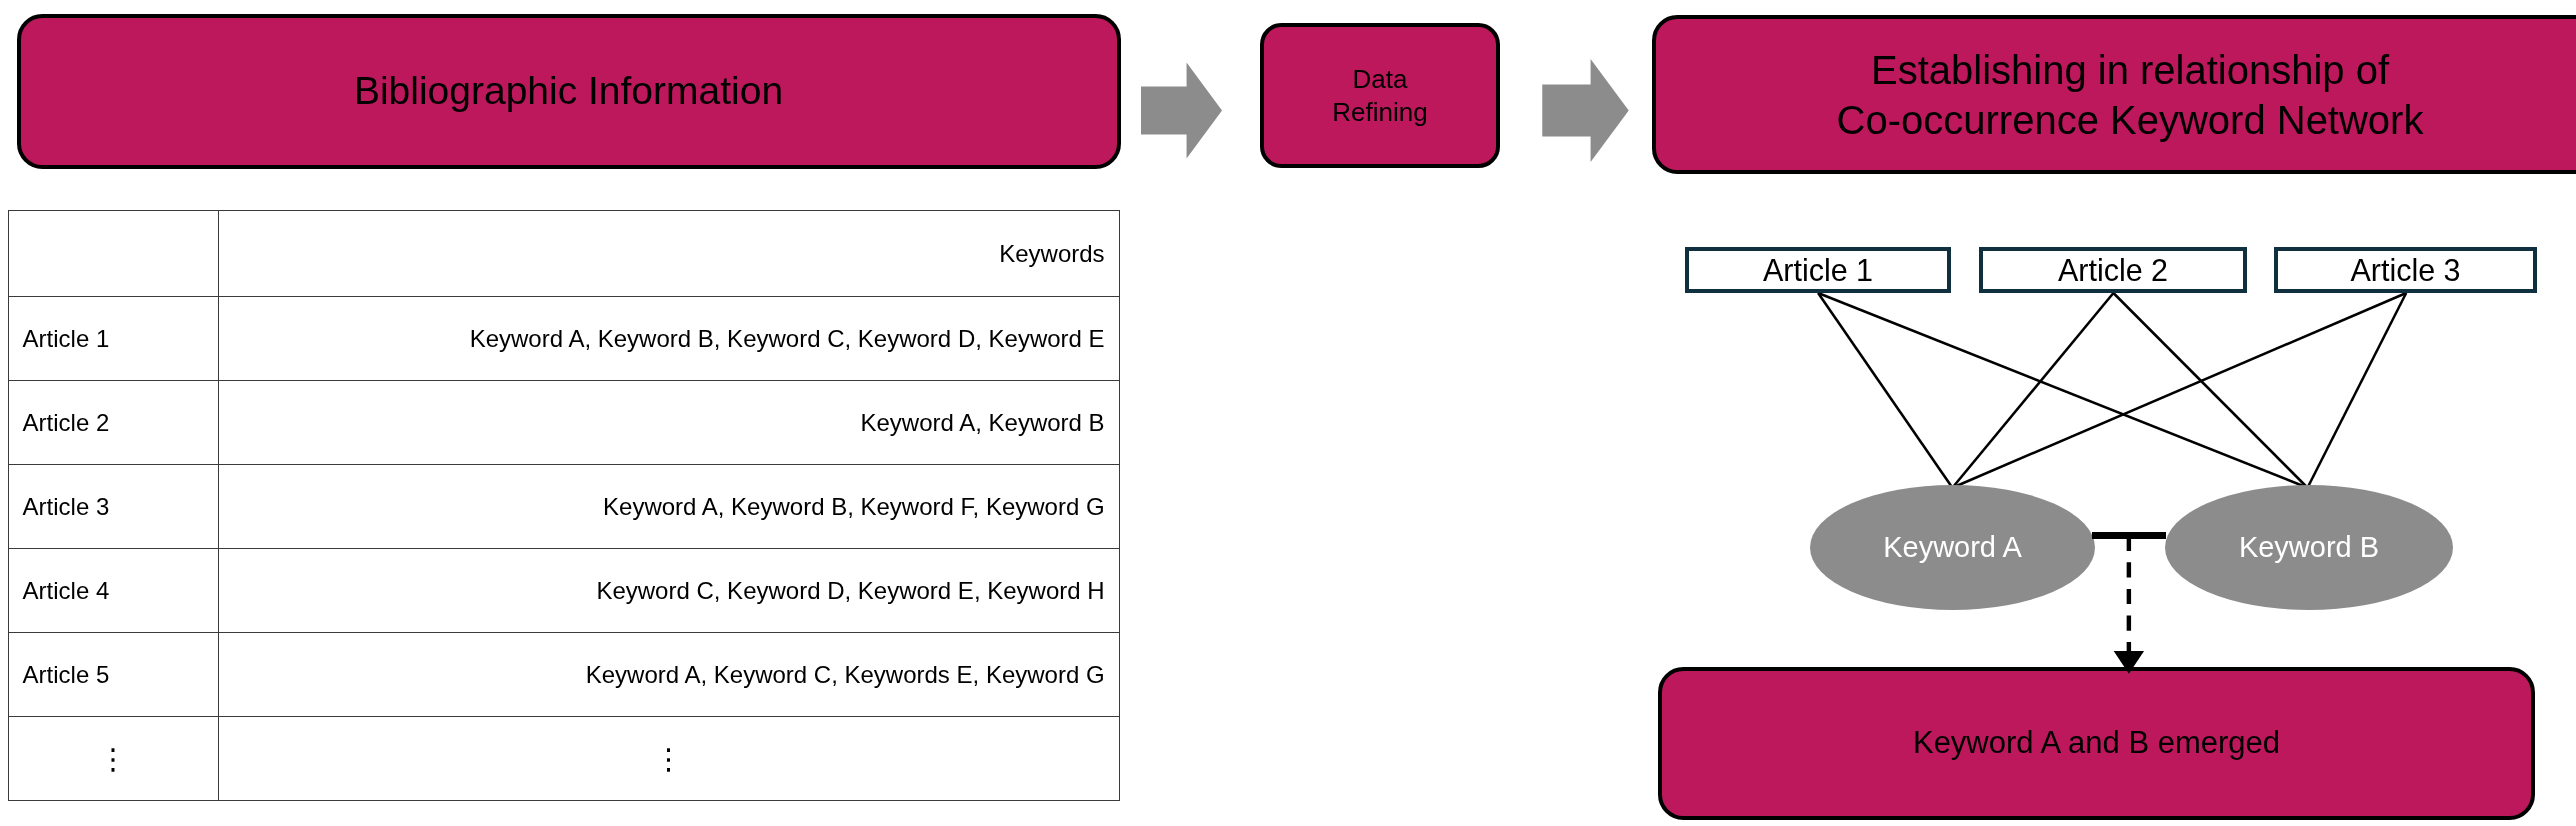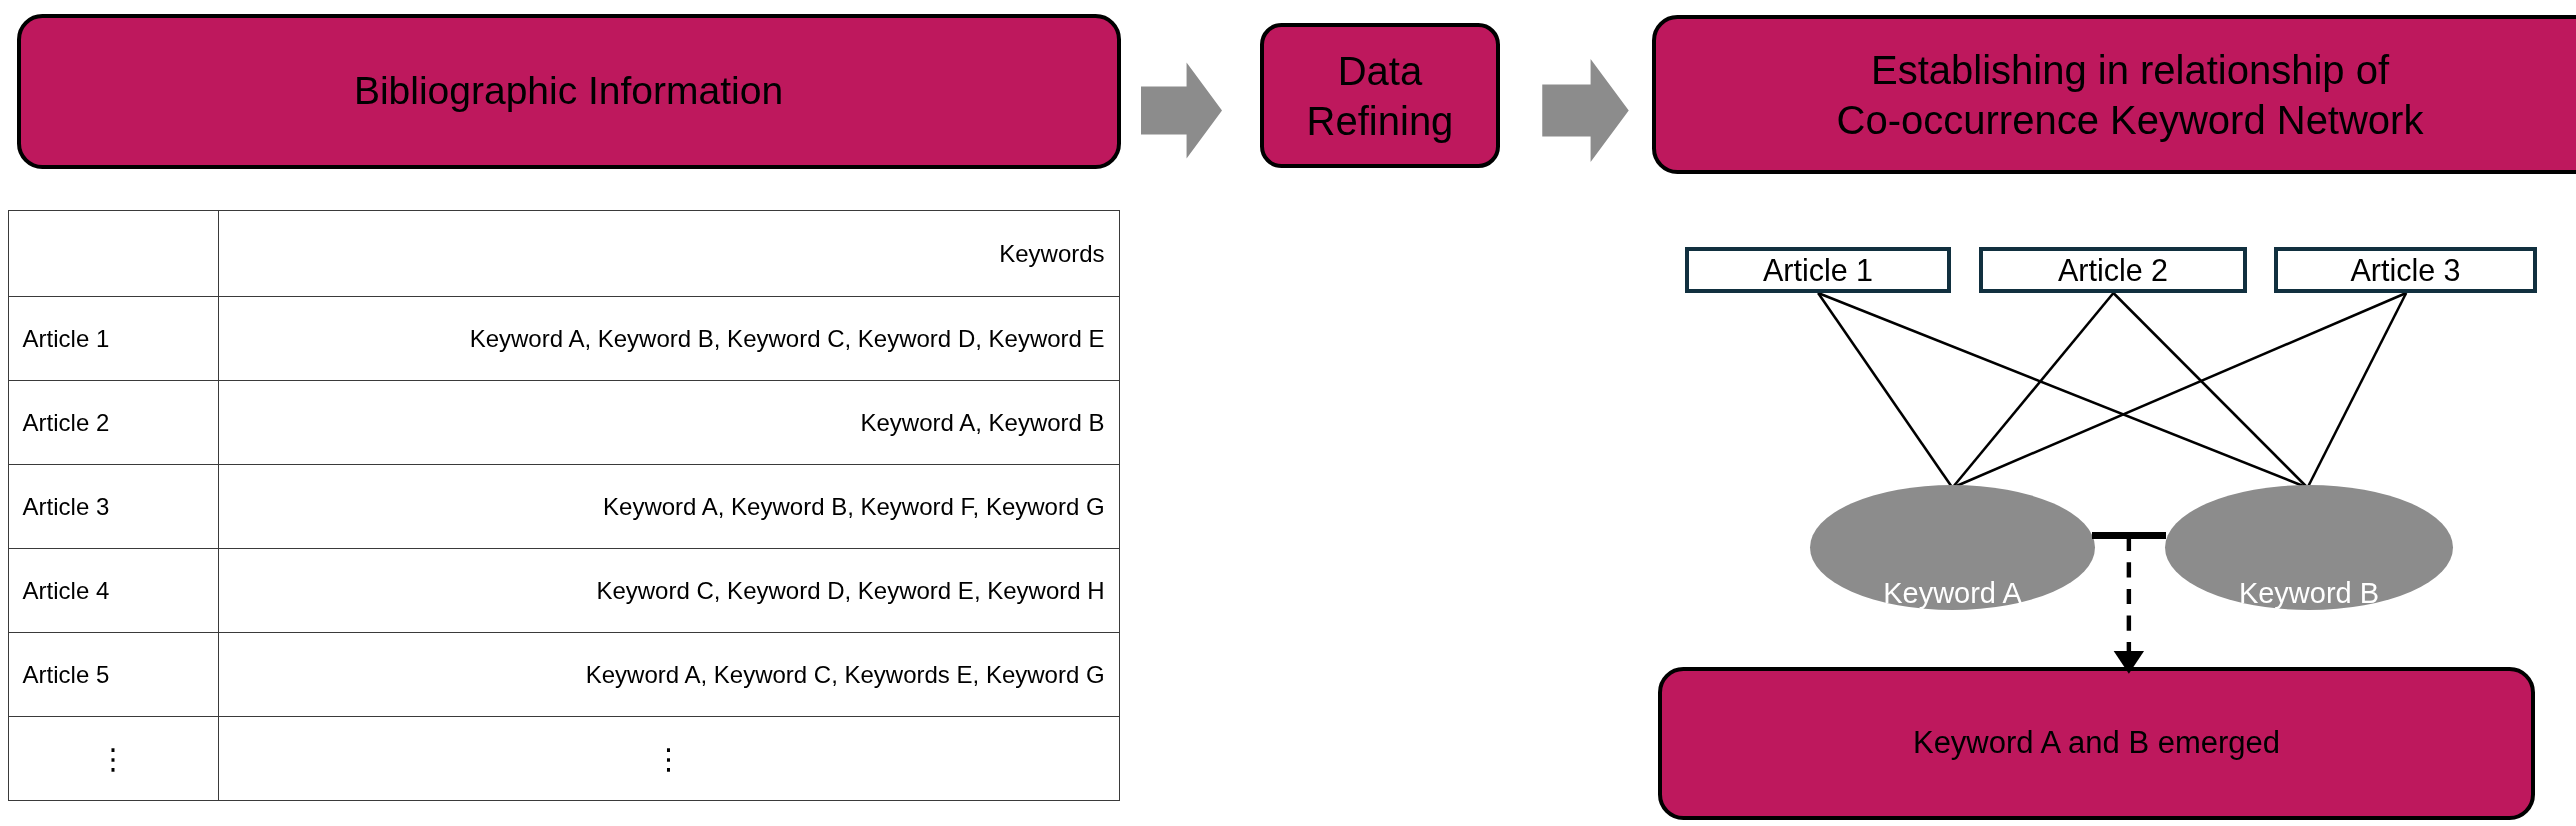--- a/index.html
+++ b/index.html
@@ -40,21 +40,21 @@
     height: 155px;
     font-size: 39px;
   }
 
   #refine-box {
     left: 1260px;
     top: 23px;
     width: 240px;
     height: 145px;
     border-radius: 21.6px;
-    font-size: 40px;
+    font-size: 26px;
   }
 
   #network-title-box {
     left: 1652px;
     top: 15.3px;
     width: 956px;
     height: 159px;
     font-size: 40px;
   }
 
@@ -123,21 +123,21 @@
   }
   #art-node-1 { left: 33px; top: 56px; width: 266px; height: 46px; }
   #art-node-2 { left: 327px; top: 56px; width: 268px; height: 46px; }
   #art-node-3 { left: 622px; top: 56px; width: 263px; height: 46px; }
 
   .kw-node {
     position: absolute;
     background: #8c8c8c;
     border-radius: 50%;
     display: flex;
-    align-items: flex-end;
+    align-items: center;
     justify-content: center;
     color: #ffffff;
     font-size: 29px;
     z-index: 3;
   }
   #kw-node-a { left: 158px; top: 294px; width: 285px; height: 125px; }
   #kw-node-b { left: 513px; top: 294px; width: 288px; height: 125px; }
 
   #network-edges {
     position: absolute;

